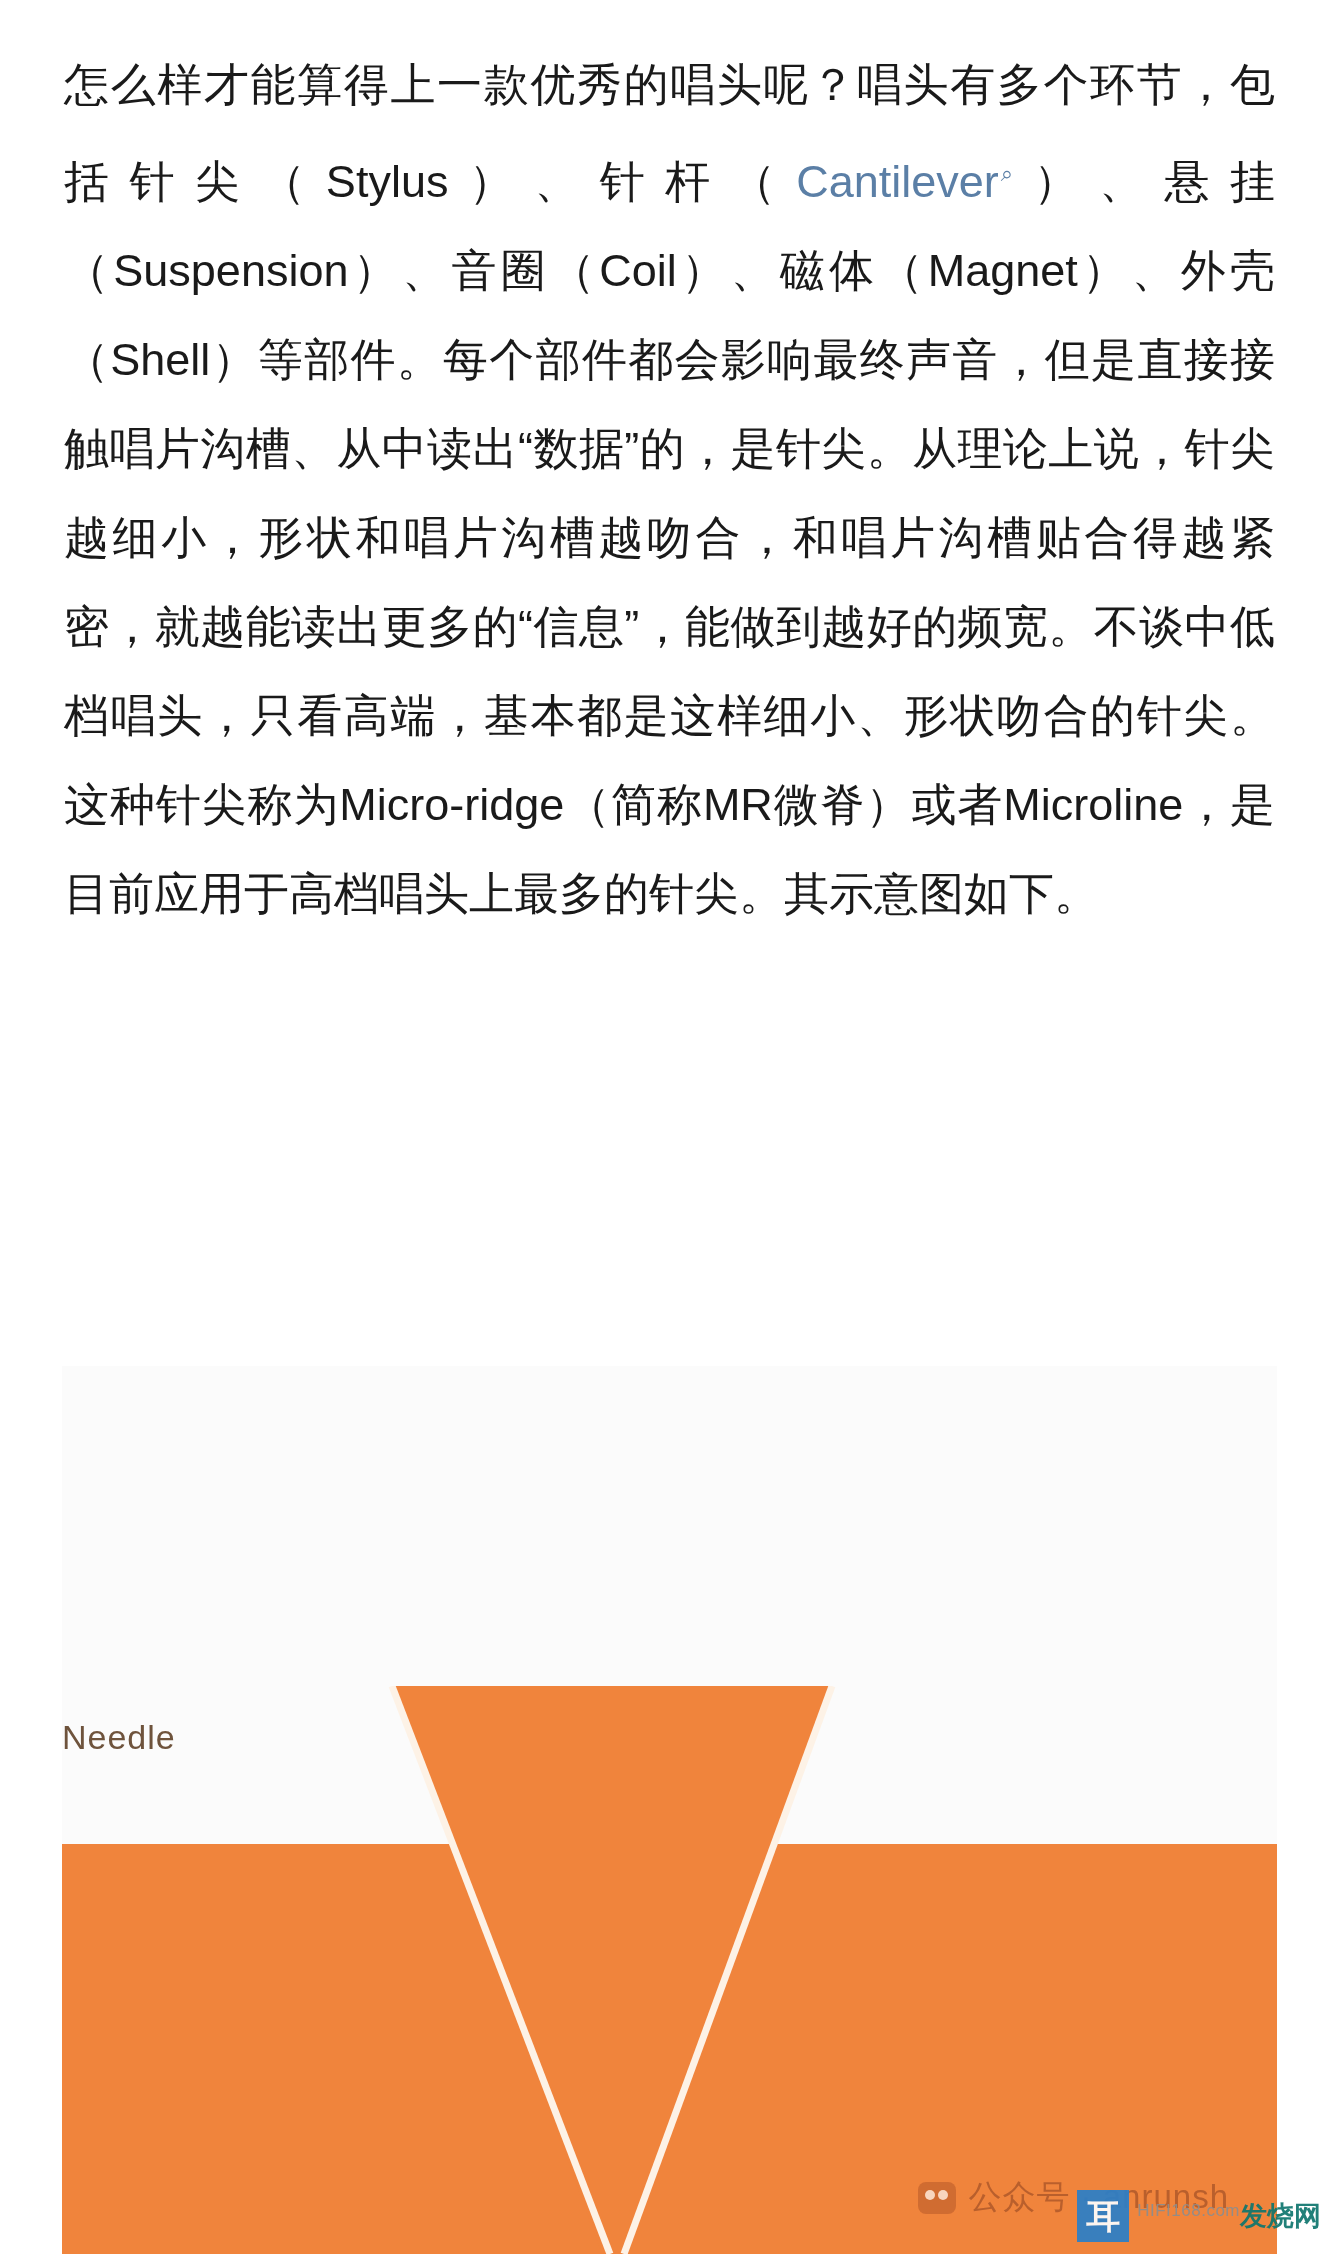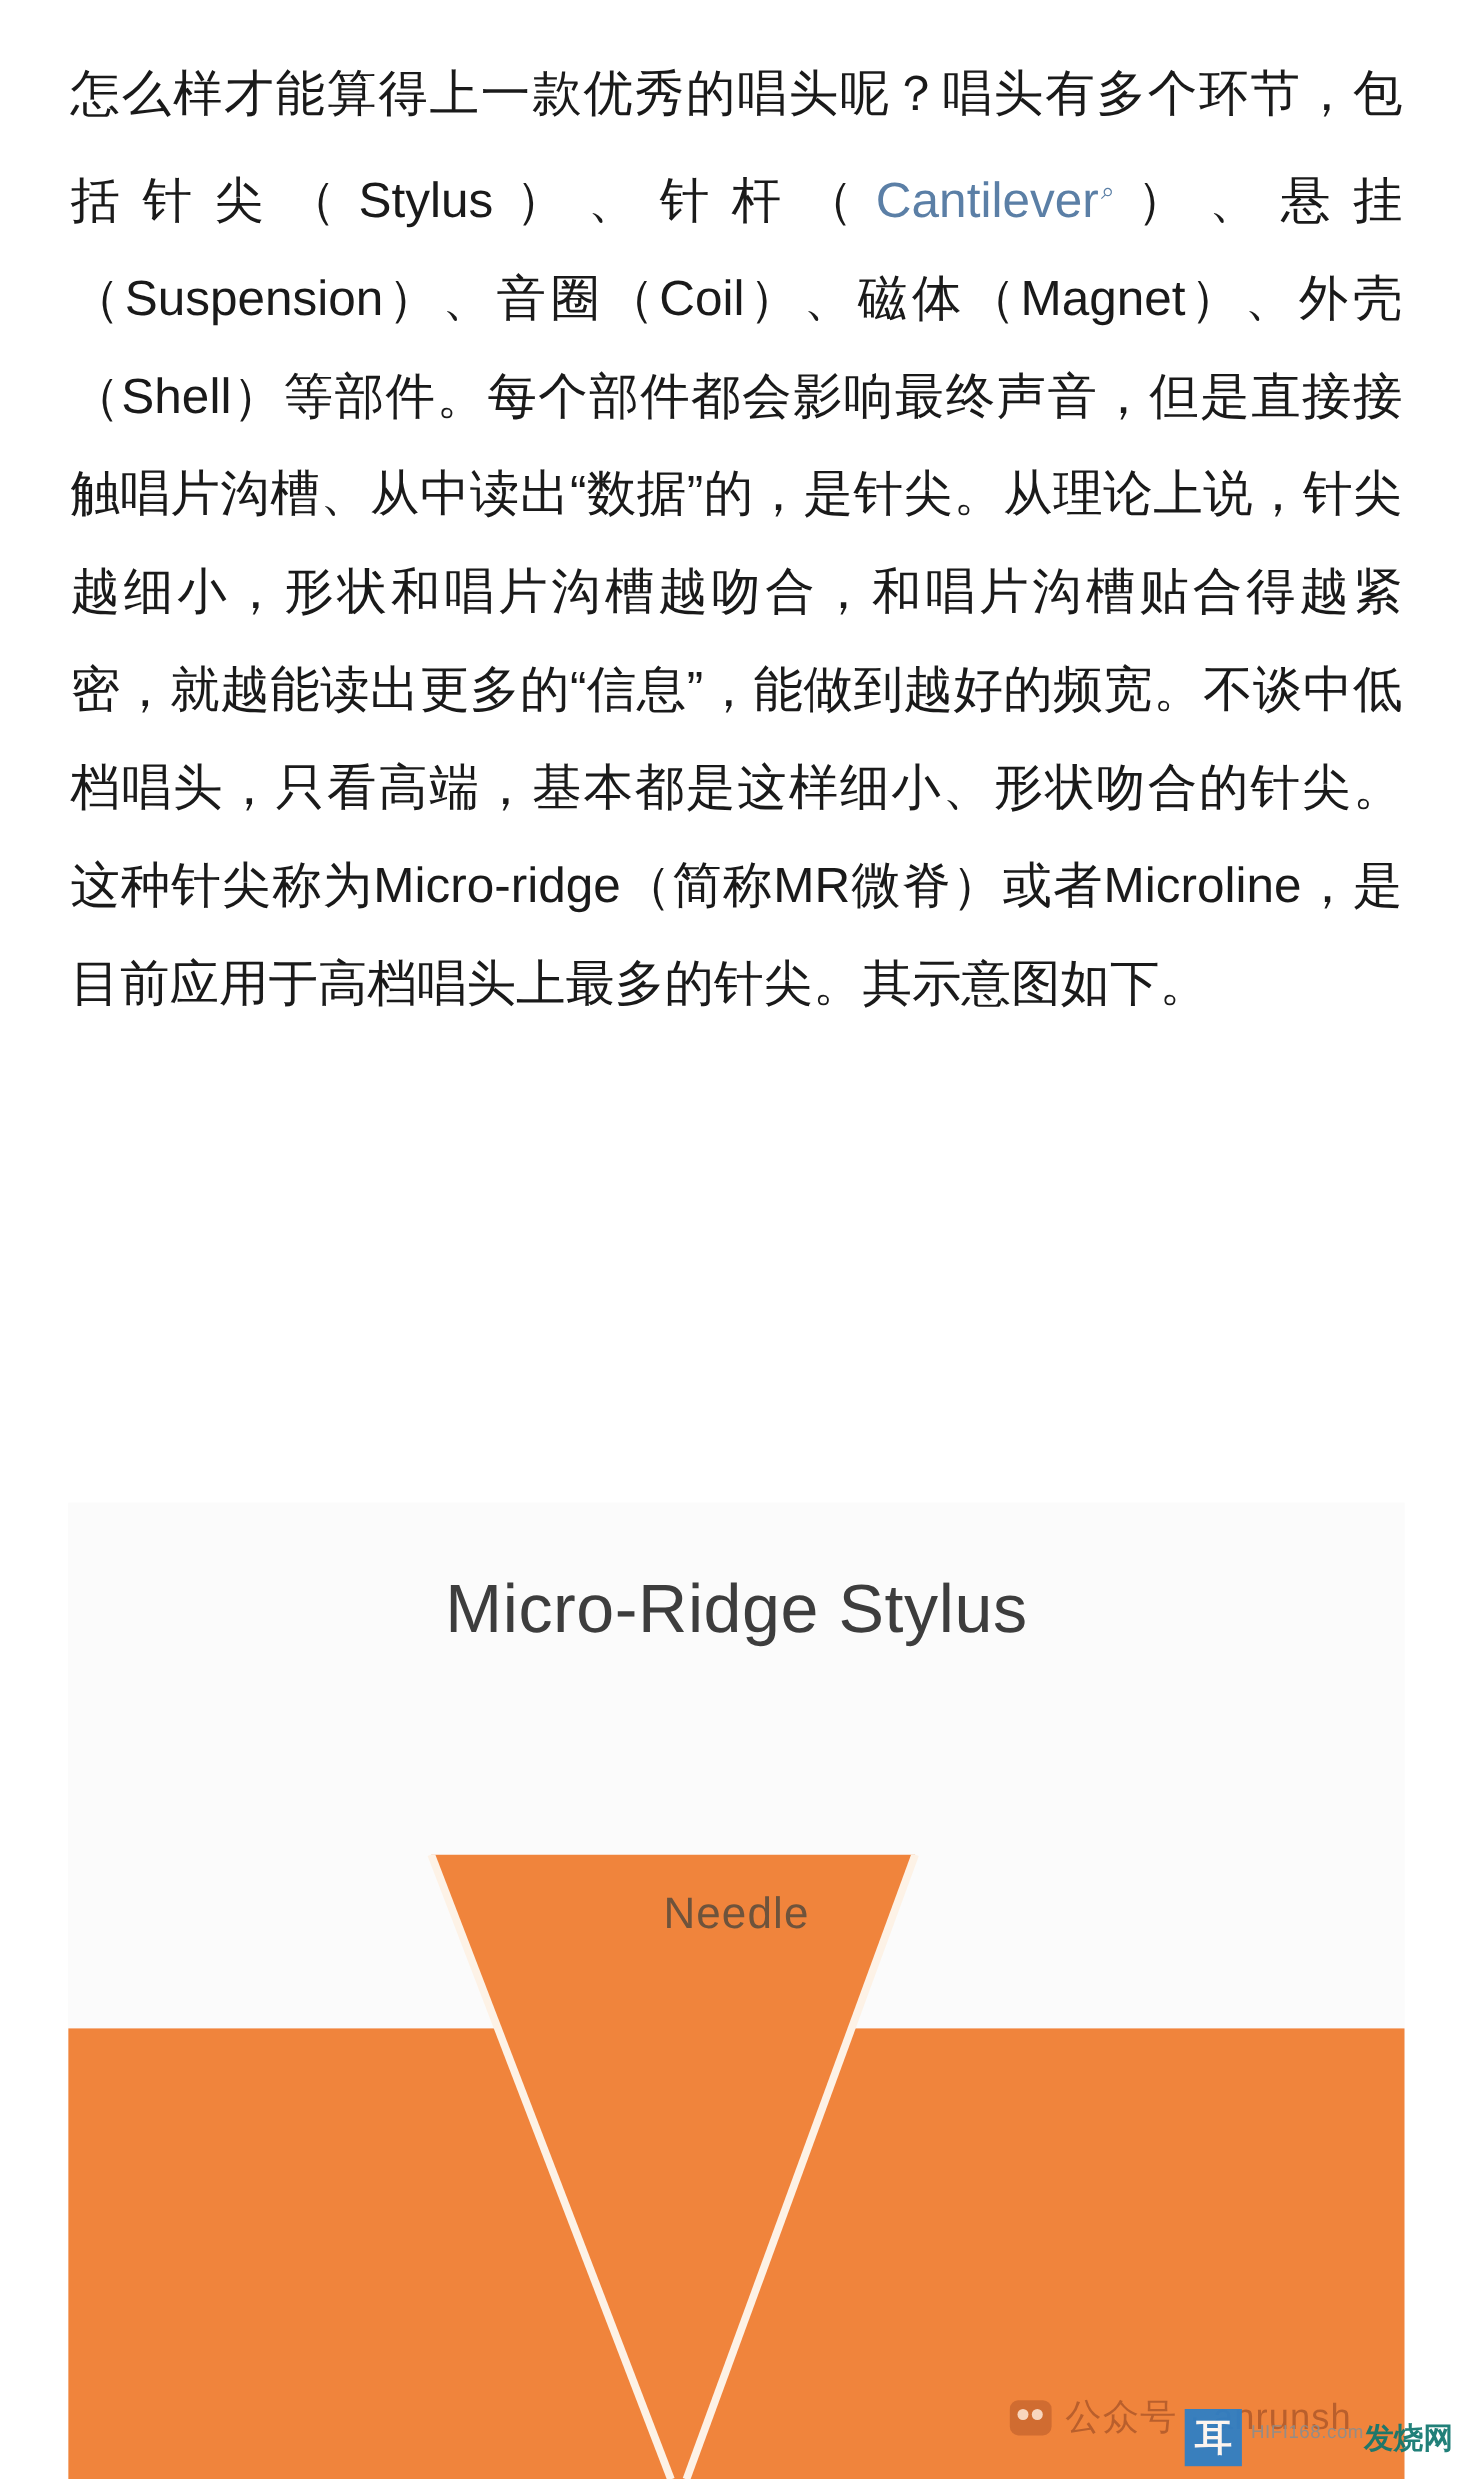--- a/index.html
+++ b/index.html
@@ -76,22 +76,22 @@
     left: 0;
     top: 320px;
     width: 1215px;
     height: 568px;
   }
   .needle-label {
     position: absolute;
     left: 0;
     top: 352px;
     width: 1215px;
-    text-align: center;
-    font-size: 40px;
+    text-align: left;
+    font-size: 34px;
     color: #6e533c;
     letter-spacing: 1px;
     z-index: 5;
   }
   .wm {
     position: absolute;
     right: 48px;
     bottom: 34px;
     display: flex;
     align-items: center;
@@ -166,21 +166,20 @@
   }
 </style>
 </head>
 <body>
 
 <div class="article">
 
   <p class="body-text"><span>怎么样才能算得上一款优秀的唱头呢？唱头有多个环节，包括针尖（Stylus）、针杆（</span><span class="kw-link"><span>Cantilever</span><span class="sup-mag">⌕</span></span><span>）、悬挂（Suspension）、音圈（Coil）、磁体（Magnet）、外壳（Shell）等部件。每个部件都会影响最终声音，但是直接接触唱片沟槽、从中读出“数据”的，是针尖。从理论上说，针尖越细小，形状和唱片沟槽越吻合，和唱片沟槽贴合得越紧密，就越能读出更多的“信息”，能做到越好的频宽。不谈中低档唱头，只看高端，基本都是这样细小、形状吻合的针尖。这种针尖称为Micro-ridge（简称MR微脊）或者Microline，是目前应用于高档唱头上最多的针尖。其示意图如下。</span></p>
 
   <div class="figure">
-    <div class="fig-title">Micro-Ridge Stylus</div>
 
     <div class="groove-block"></div>
 
     <svg class="needle-wrap" viewBox="0 0 1215 568" preserveAspectRatio="none">
       <polygon points="330,0 770,0 560,568 540,568" fill="#f0843c"></polygon>
       <polyline points="330,0 548,568" fill="none" stroke="#fdf2e6" stroke-width="7"></polyline>
       <polyline points="770,0 562,568" fill="none" stroke="#fdf2e6" stroke-width="7"></polyline>
     </svg>
 
     <div class="needle-label">Needle</div>

